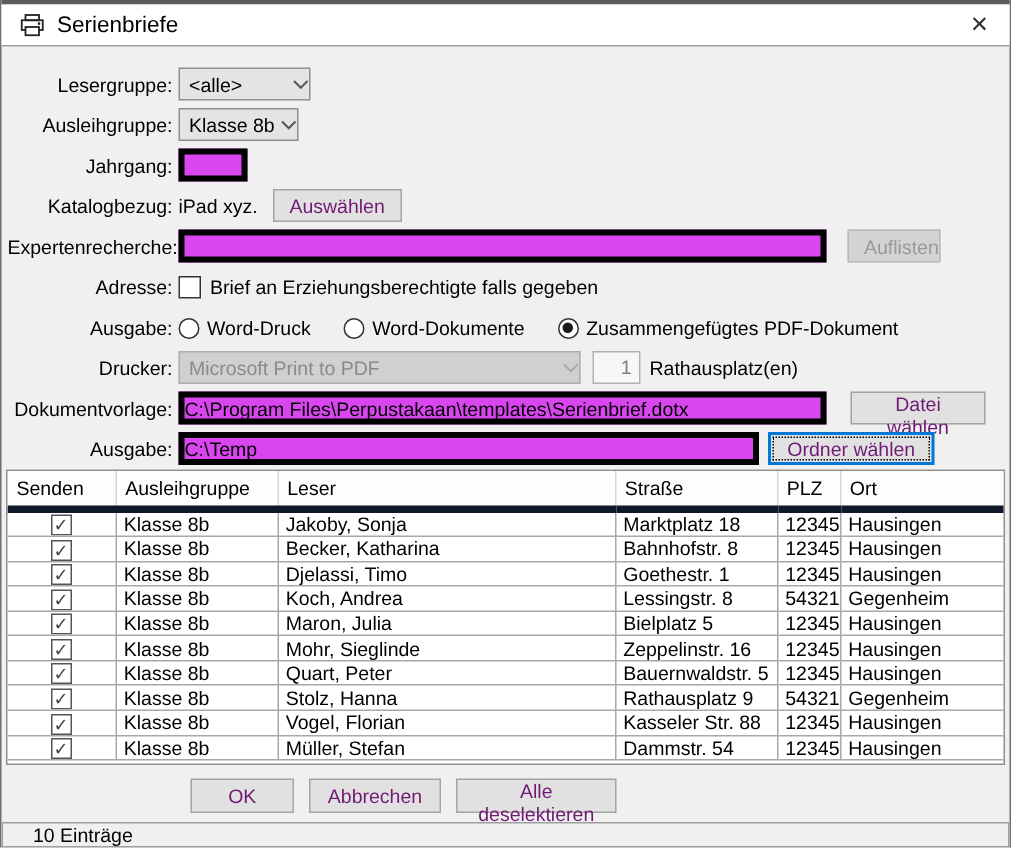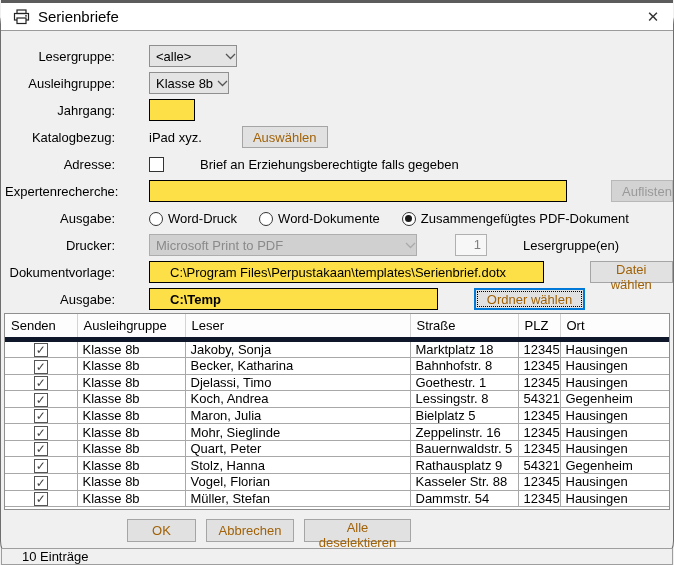--- a/index.html
+++ b/index.html
@@ -11,59 +11,58 @@
     background: #f0f0f0;
     overflow: hidden;
   }
   .window {
     width: 674px; height: 565px;
     border-left: 1px solid #6e6e6e;
     border-right: 1px solid #6e6e6e;
     border-bottom: 1px solid #6e6e6e;
     display: flex; flex-direction: column;
     background: #f0f0f0;
-    border-radius: 24px;
   }
   .top-artifact { height: 3px; background: #5c5c5c; flex: none; }
   
   .titlebar {
     height: 28px; flex: none;
     background: #ffffff;
     border-bottom: 1px solid #9b9b9b;
     display: flex; align-items: center;
     padding: 0 8px 0 12px;
   }
   .titlebar .ticon { width: 18px; height: 16px; margin-right: 7px; display:flex; align-items:center; }
   .titlebar .ttext { font-size: 15px; }
   .titlebar .close {
     margin-left: auto; font-size: 15px; color: #333;
     width: 24px; text-align: center; cursor: default; line-height: 24px;
   }
   
   .form { padding: 14px 0 0 0; flex: none; }
-  .frow { display: flex; align-items: center; height: 22px; margin-bottom: 5px; padding-left: 4px; gap: 30px; }
+  .frow { display: flex; align-items: center; height: 22px; margin-bottom: 5px; padding-left: 4px; }
   .frow:last-child { margin-bottom: 0; }
   .flabel { width: 114px; text-align: right; padding-right: 4px; flex: none; white-space: nowrap; }
   
   .selectbox {
     height: 22px; background: #e4e4e4; border: 1px solid #8f8f8f;
     display: flex; align-items: center; padding: 0 0 0 6px;
   }
   .selectbox .sval { flex: 1; white-space: nowrap; overflow: hidden; }
   .selectbox .chev { flex: none; margin-left: 4px; display: flex; }
   .selectbox.disabled { background: #d0d0d0; border-color: #adadad; color: #8a8a8a; }
   .txtinput {
-    height: 22px; background: #fde047; border: 1px solid #000000;
+    height: 22px; background: #d946ef; border: 4px solid #000000;
     font-family: "Liberation Sans", sans-serif; font-size: 13px;
-    padding: 0 20px; outline: none;
+    padding: 0 0; outline: none;
   }
   .btn {
     height: 22px; background: #e1e1e1; border: 1px solid #a5a5a5;
     font-family: "Liberation Sans", sans-serif; font-size: 13px;
-    padding: 0 10px; color: #a16207;
+    padding: 0 10px; color: #701a75;
   }
   .btn.disabled { background: #d3d3d3; border-color: #b8b8b8; color: #999999; }
   .btn.focused {
     border: 2px solid #0078d7;
     outline: 1px dotted #000;
     outline-offset: -4px;
   }
   .cb {
     width: 15px; height: 15px; background: #fff; border: 1px solid #333;
     display: inline-flex; align-items: center; justify-content: center;
@@ -176,29 +175,29 @@
       <input class="txtinput" style="width: 46px;" value="">
     </div>
 
     <div class="frow">
       <span class="flabel">Katalogbezug:</span>
       <span>iPad xyz.</span>
       <button class="btn" style="width:86px; margin-left:10px">Auswählen</button>
     </div>
 
     <div class="frow">
+      <span class="flabel">Expertenrecherche:</span>
+      <input class="txtinput" style="width: 432px;" value="">
+      <button class="btn disabled" style="width:62px; margin-left:14px">Auflisten</button>
+    </div>
+
+    <div class="frow">
       <span class="flabel">Adresse:</span>
       <span class="cb"></span>
       <span style="margin-left:6px">Brief an Erziehungsberechtigte falls gegeben</span>
-    </div>
-
-    <div class="frow">
-      <span class="flabel">Expertenrecherche:</span>
-      <input class="txtinput" style="width: 432px;" value="">
-      <button class="btn disabled" style="width:62px; margin-left:14px">Auflisten</button>
     </div>
 
     <div class="frow">
       <span class="flabel">Ausgabe:</span>
       <span id="radio-group"><span class="radio-item">
             <span class="radio">
               <span class="dot"></span>
             </span>
             <span>Word-Druck</span>
           </span><span class="radio-item">
@@ -218,32 +217,32 @@
       <span class="flabel">Drucker:</span>
       <div class="selectbox disabled" style="width:268px">
         <span class="sval">Microsoft Print to PDF</span>
         <span class="chev">
           <svg width="11" height="7" viewBox="0 0 11 7">
               <path d="M1 1 L5.5 5.5 L10 1" fill="none" stroke="#aaa" stroke-width="1.3"></path>
             </svg>
         </span>
       </div>
       <div class="spinner" style="margin-left:8px">1</div>
-      <span style="margin-left:6px">Lesergruppe(en)</span>
+      <span style="margin-left:6px">Rathausplatz(en)</span>
     </div>
 
     <div class="frow">
       <span class="flabel">Dokumentvorlage:</span>
       <input class="txtinput" style="width: 432px;" value="C:\Program Files\Perpustakaan\templates\Serienbrief.dotx">
       <button class="btn" style="width:90px; margin-left:16px">Datei wählen</button>
     </div>
 
     <div class="frow">
       <span class="flabel">Ausgabe:</span>
-      <input class="txtinput" style="width: 289px; font-weight: bold;" value="C:\Temp">
+      <input class="txtinput" style="width: 387px;" value="C:\Temp">
       <button class="btn focused" style="width:111px; margin-left:6px">Ordner wählen</button>
     </div>
 
   </div>
 
   <div class="table-wrap">
     <table class="grid">
       <colgroup>
         <col class="c-send">
           <col class="c-grp">

